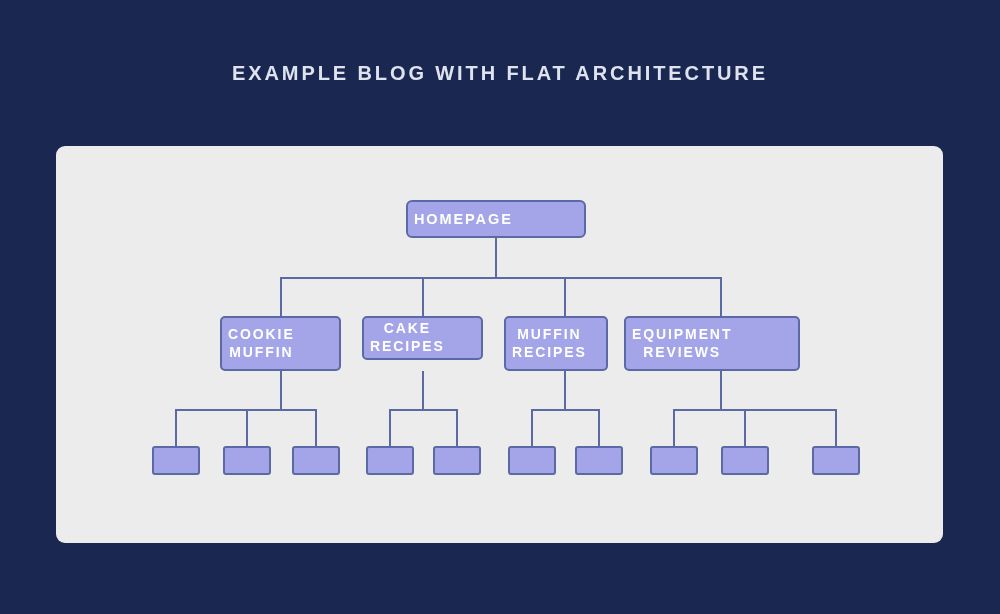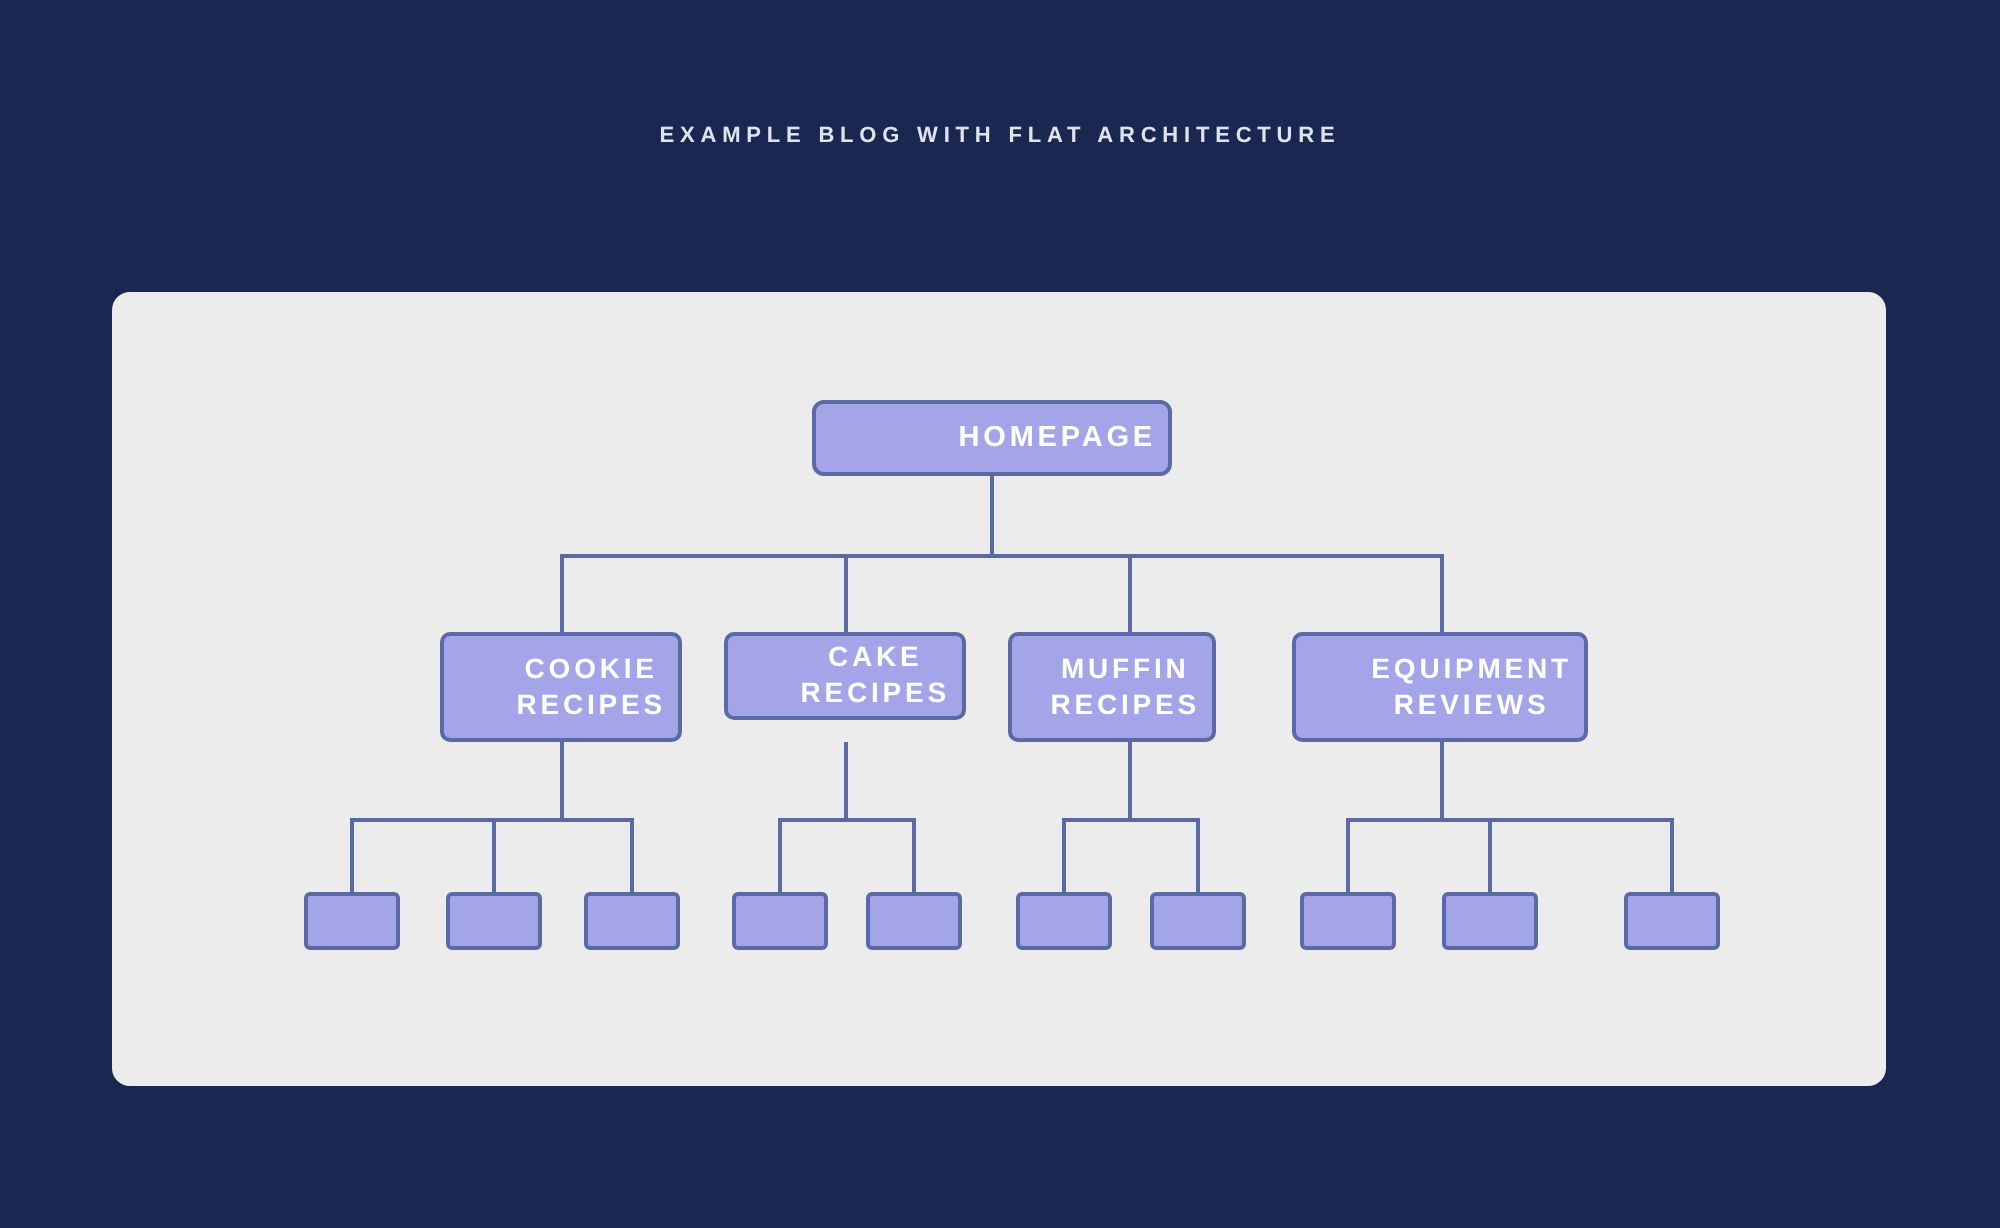--- a/index.html
+++ b/index.html
@@ -14,42 +14,42 @@
     overflow: hidden;
     position: relative;
   }
   #page-title {
     position: absolute;
     left: 0;
     top: 62px;
     width: 1000px;
     text-align: center;
     color: #dfe3ef;
-    font-size: 11px;
+    font-size: 20px;
     font-weight: 600;
     letter-spacing: 2.9px;
   }
   #canvas-panel {
     position: absolute;
     left: 56px;
     top: 146px;
     width: 887px;
     height: 397px;
     background: #ececec;
     border-radius: 9px;
   }
   .node {
     position: absolute;
     box-sizing: border-box;
     background: #a3a5e8;
     border: 2px solid #5b6aa5;
     border-radius: 4px;
     display: flex;
     align-items: center;
-    justify-content: flex-end;
+    justify-content: flex-start;
     color: #ffffff;
     font-weight: bold;
     letter-spacing: 1.9px;
     line-height: 1.28;
     text-align: center;
   }
   .node.level1 {
     font-size: 14.5px;
     border-radius: 6px;
   }
@@ -87,31 +87,31 @@
 
   <div class="edge edge-h" style="left:224px; top:131px; width:441px;"></div>
 
   <div class="edge edge-v" style="left:224px; top:131px; height:39px;"></div>
   <div class="edge edge-v" style="left:366px; top:131px; height:39px;"></div>
   <div class="edge edge-v" style="left:508px; top:131px; height:39px;"></div>
   <div class="edge edge-v" style="left:664px; top:131px; height:39px;"></div>
 
   <div class="node level2" style="left:164px; top:170px; width:121px; height:55px;">
     <span class="node-label">COOKIE
-RECIPES</span>
+MUFFIN</span>
   </div>
   <div class="node level2" style="left:306px; top:170px; width:121px; height:44px;">
     <span class="node-label">CAKE
 RECIPES</span>
   </div>
   <div class="node level2" style="left:448px; top:170px; width:104px; height:55px;">
     <span class="node-label">MUFFIN
 RECIPES</span>
   </div>
-  <div class="node level2" style="left:590px; top:170px; width:148px; height:55px;">
+  <div class="node level2" style="left:568px; top:170px; width:176px; height:55px;">
     <span class="node-label">EQUIPMENT
 REVIEWS</span>
   </div>
 
   <div class="edge edge-v" style="left:224px; top:225px; height:38px;"></div>
   <div class="edge edge-h" style="left:119px; top:263px; width:142px;"></div>
   <div class="edge edge-v" style="left:119px; top:263px; height:37px;"></div>
   <div class="edge edge-v" style="left:190px; top:263px; height:37px;"></div>
   <div class="edge edge-v" style="left:259px; top:263px; height:37px;"></div>
 

